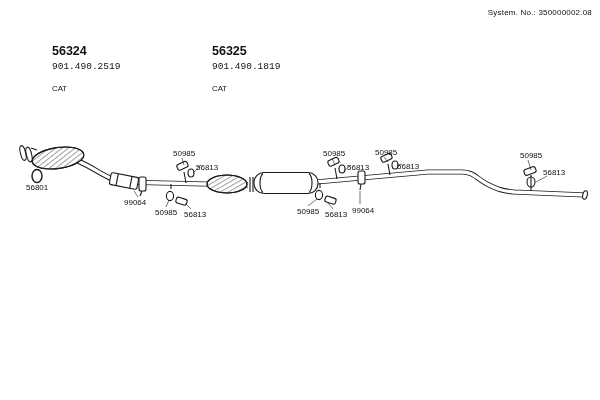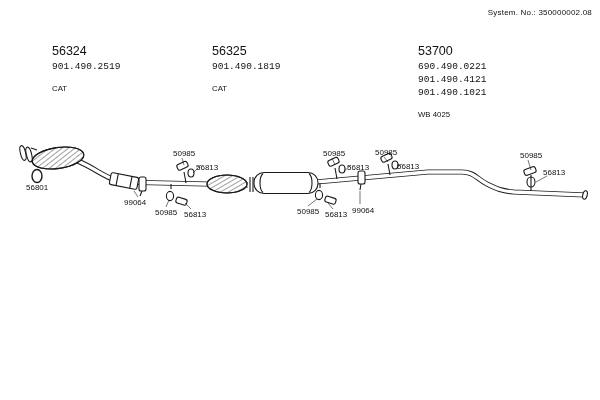--- a/index.html
+++ b/index.html
@@ -3,21 +3,21 @@
 <meta charset="utf-8">
 <style>
   * { margin:0; padding:0; box-sizing:border-box; }
   html,body { background:#ffffff; }
   .canvas {
     position:relative; width:600px; height:320px; background:#ffffff;
     font-family:"Liberation Sans", sans-serif; color:#111111; overflow:hidden;
   }
   .system-no { position:absolute; top:8px; right:8px; font-size:8px; letter-spacing:.2px; }
   .group { position:absolute; }
-  .group-id { font-weight:normal; font-size:12.5px; margin-bottom:2px; }
+  .group-id { font-weight:bold; font-size:12.5px; margin-bottom:2px; }
   .group-line { font-size:9.5px; line-height:13px;font-family:Liberation Mono, monospace; }
   .group-note { font-size:7.8px; line-height:12px; margin-top:10px; }
   .callout { position:absolute; font-size:8px; white-space:nowrap; }
   svg.diagram { position:absolute; left:0; top:0; }
   .po { stroke:#1a1a1a; stroke-width:5.2; fill:none; stroke-linejoin:round; }
   .pi { stroke:#ffffff; stroke-width:3.4; fill:none; stroke-linejoin:round; }
 </style>
 </head>
 <body>
 
@@ -30,27 +30,20 @@
     <div class="group-line">901.490.2519</div>
     <div class="group-note">CAT</div>
   </div>
 
   <div class="group" style="left:212px;top:44px">
     <div class="group-id">56325</div>
     <div class="group-line">901.490.1819</div>
     <div class="group-note">CAT</div>
   </div>
 
-  <div class="group" style="left:418px;top:44px">
-    <div class="group-id">53700</div>
-    <div class="group-line">690.490.0221</div>
-    <div class="group-line">901.490.4121</div>
-    <div class="group-line">901.490.1021</div>
-    <div class="group-note">WB 4025</div>
-  </div>
 
   <svg class="diagram" width="600" height="400" viewBox="0 0 600 400">
     <defs>
       <pattern id="hatch" patternUnits="userSpaceOnUse" width="4" height="4" patternTransform="rotate(60)">
         <line x1="0" y1="0" x2="0" y2="4" stroke="#2a2a2a" stroke-width="0.9"></line>
       </pattern>
     </defs>
 
     <g>
       <path class="po" d="M78,161 C96,169 104,177 120,182 L248,185"></path>

